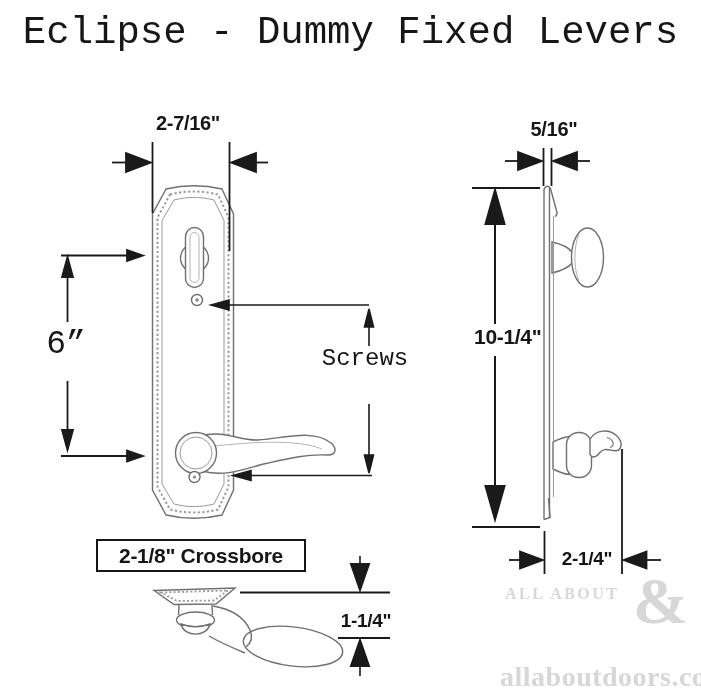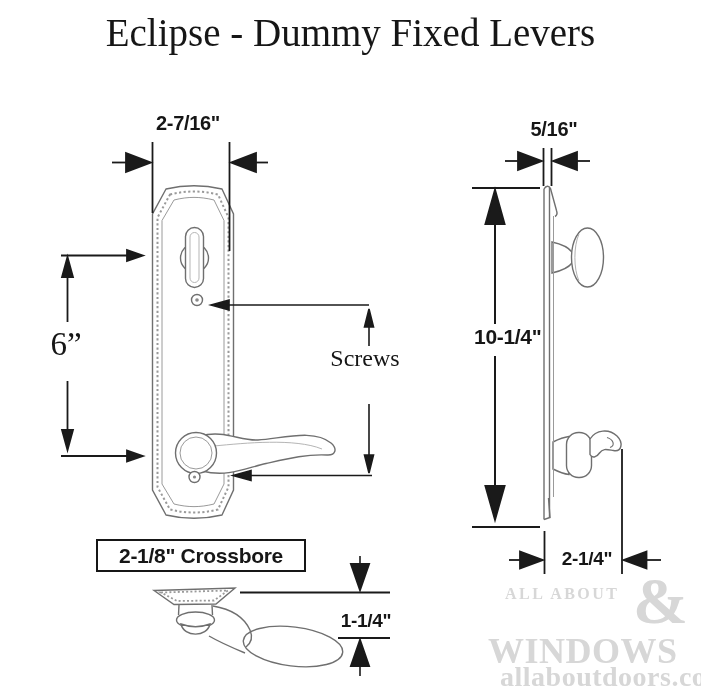--- a/index.html
+++ b/index.html
@@ -1,21 +1,21 @@
 <!DOCTYPE html>
 <html><head>
 <meta charset="utf-8">
 <style>
   html,body{margin:0;padding:0;background:#ffffff;}
   #stage{position:relative;width:701px;height:700px;background:#ffffff;overflow:hidden;
          font-family:"Liberation Sans",sans-serif;}
   #art{position:absolute;left:0;top:0;z-index:1;}
   .lbl{position:absolute;z-index:2;color:#161616;white-space:nowrap;}
   .sans{font-family:"Liberation Sans",sans-serif;font-weight:700;letter-spacing:-0.3px;}
-  .serif{font-family:Liberation Serif, serif;}
+  .serif{font-family:Liberation Mono, monospace;}
   .ctr{text-align:center;}
   #title{left:0;right:0;top:12px;font-size:39px;line-height:1.1;}
   #dim-front-width{left:138px;top:112px;width:100px;font-size:20px;}
   #dim-front-height{left:46px;top:326px;width:40px;font-size:33px;}
   #screws-note{left:320px;top:344px;width:90px;font-size:24px;line-height:29px;}
   #crossbore-box{left:96px;top:539px;width:210px;height:33px;border:2.5px solid #161616;
      display:flex;align-items:center;justify-content:center;font-size:21px;background:#fff;box-sizing:border-box;}
   #dim-bottom-thickness{left:340px;top:610px;width:52px;font-size:19px;}
   #dim-side-width{left:527px;top:118px;width:54px;font-size:20px;}
   #dim-side-height{left:474px;top:325px;width:60px;font-size:21px;}
@@ -27,21 +27,20 @@
   #wm-line3{left:488px;top:633px;font-size:36px;letter-spacing:0.5px;}
   #wm-url{left:500px;top:663px;font-size:28px;letter-spacing:0.5px;font-weight:700;}
 </style>
 </head>
 <body>
 
 <div id="stage">
 
   <div class="wm" id="wm-line1">ALL ABOUT</div>
   <div class="wm" id="wm-amp">&amp;</div>
-  <div class="wm" id="wm-line3">WINDOWS</div>
   <div class="wm" id="wm-url">allaboutdoors.com</div>
 
   <svg id="art" width="701" height="700" viewBox="0 0 701 700">
 
     <g stroke="#6f6f6f" fill="none" stroke-width="1.4">
       <path fill="#ffffff" d="M166,189 C185,184.5 203,184.5 222,189 L233.5,214 L233.5,490 L222,515 C203,519.5 185,519.5 166,515 L152.5,490 L152.5,214 Z"></path>
       <path stroke="#9a9a9a" stroke-width="2" stroke-dasharray="2.2 2.4" d="M170,194.5 C186,190.5 202,190.5 218,194.5 L228.5,217.5 L228.5,487 L218,509.5 C202,513.5 186,513.5 170,509.5 L157.5,487 L157.5,217.5 Z"></path>
       <path stroke="#9a9a9a" stroke-width="1" d="M174,200 C188,196.5 200,196.5 214,200 L224,220.5 L224,484 L214,504 C200,507.5 188,507.5 174,504 L162,484 L162,220.5 Z"></path>
       <circle cx="194.5" cy="258" r="14"></circle>
       <rect x="185.5" y="227.5" width="18" height="60" rx="9" fill="#ffffff"></rect>

